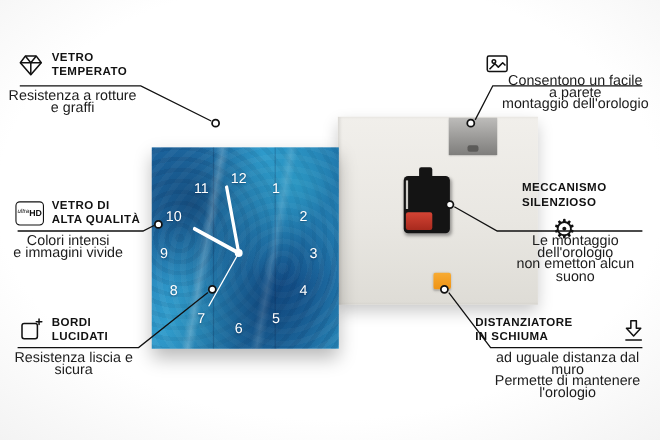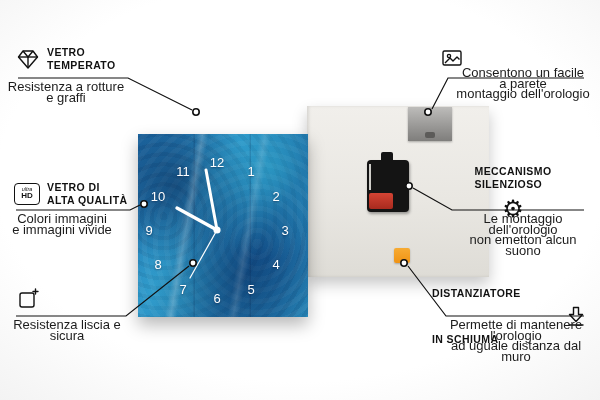--- a/index.html
+++ b/index.html
@@ -7,21 +7,21 @@
     width:600px;height:400px;overflow:hidden;
     font-family:"Liberation Sans",sans-serif;color:#111;
     background:radial-gradient(120% 120% at 50% 45%, #ffffff 42%, #ededed 72%, #d6d6d6 100%);
     position:relative;
   }
   .callout{position:absolute;display:flex;align-items:center;gap:7px;z-index:10;}
   .titles{display:flex;flex-direction:column;align-items:flex-start;justify-content:center;}
   .t{font-weight:bold;font-size:10.5px;letter-spacing:.4px;line-height:12.5px;white-space:nowrap;}
   .desc{position:absolute;font-size:13px;line-height:10.5px;text-align:center;color:#1c1c1c;z-index:10;}
   .icon{flex:0 0 auto;display:flex;align-items:center;justify-content:center;}
-  .uhd{width:24px;height:20px;border:1.6px solid #111;border-radius:4px;display:flex;flex-direction:column;align-items:center;justify-content:center;line-height:1;}
+  .uhd{width:24px;height:20px;border:1.6px solid #111;border-radius:4px;display:flex;align-items:center;justify-content:center;line-height:1;}
   .uhd .u1{font-size:5.5px;font-style:italic;}
   .uhd .u2{font-size:8px;font-weight:bold;}
   .gear{font-size:24px;line-height:24px;color:#111;}
 
   
   .back{
     position:absolute;left:307px;top:106px;width:182px;height:171px;z-index:2;
     background:linear-gradient(180deg,#f1efeb 0%,#e9e7e2 55%,#dedcd6 100%);
     box-shadow:0 7px 14px rgba(0,0,0,.22), inset 2px 0 3px rgba(0,0,0,.10);
   }
@@ -149,30 +149,34 @@
   <span class="icon uhd">
     <span class="u1">ultra</span>
     <span class="u2">HD</span>
   </span>
   <span class="titles">
     <span class="t">VETRO DI</span>
     <span class="t">ALTA QUALITÀ</span>
   </span>
 </div>
 <div class="desc" style="left:0;top:214px;width:124px;">
-  <div>Colori immagini</div>
+  <div>Colori intensi</div>
   <div>e immagini vivide</div>
 </div>
 
 <div class="callout" style="left:16px;top:287px;">
   <span class="icon">
     <svg width="24" height="24" viewBox="0 0 24 24" fill="none" stroke="#111" stroke-width="1.4" stroke-linecap="round">
       <rect x="4" y="6" width="14" height="14" rx="2"></rect>
       <path d="M19.5 2 v5 M17 4.5 h5"></path>
     </svg>
+  </span>
+  <span class="titles">
+    <span class="t">BORDI</span>
+    <span class="t">LUCIDATI</span>
   </span>
 </div>
 <div class="desc" style="left:0;top:320px;width:134px;">
   <div>Resistenza liscia e sicura</div>
 </div>
 
 <div class="callout" style="left:440px;top:46px;width:146px;">
   <span class="icon">
     <svg width="24" height="24" viewBox="0 0 24 24" fill="none" stroke="#111" stroke-width="1.4" stroke-linejoin="round">
       <rect x="3" y="5" width="18" height="14" rx="1.5"></rect>
@@ -193,27 +197,27 @@
     <span class="t">SILENZIOSO</span>
   </span>
   <span class="icon gear">⚙</span>
 </div>
 <div class="desc" style="left:452px;top:214px;width:142px;">
   <div>Le montaggio dell'orologio</div>
   <div>non emetton alcun suono</div>
 </div>
 
 <div class="callout" style="left:432px;top:287px;width:156px;">
-  <span class="titles" style="flex:1;gap:33px;">
+  <span class="titles" style="flex:1;">
     <span class="t">DISTANZIATORE</span>
     <span class="t">IN SCHIUMA</span>
   </span>
   <span class="icon">
     <svg width="24" height="24" viewBox="0 0 24 24" fill="none" stroke="#111" stroke-width="1.4" stroke-linejoin="round" stroke-linecap="round">
       <path d="M9.5 3.5 h5 v7 h4 L12 17.5 5.5 10.5 h4 Z"></path>
       <path d="M5 21 h14"></path>
     </svg>
   </span>
 </div>
 <div class="desc" style="left:436px;top:320px;width:160px;">
+  <div>ad uguale distanza dal muro</div>
   <div>Permette di mantenere l'orologio</div>
-  <div>ad uguale distanza dal muro</div>
 </div>
 
 </body></html>

